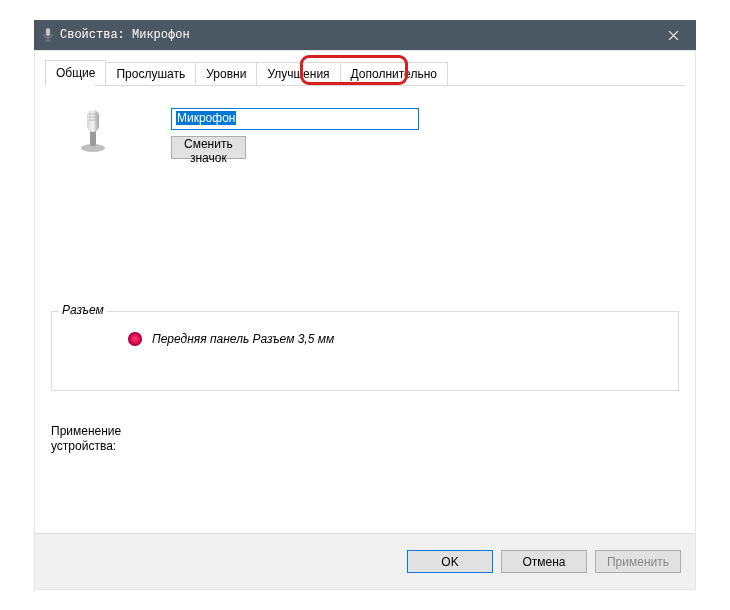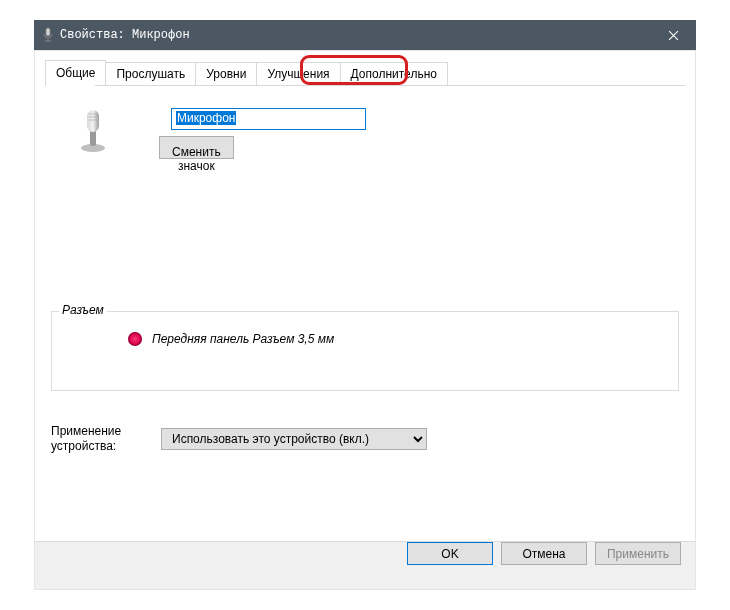--- a/index.html
+++ b/index.html
@@ -18,39 +18,39 @@
   .tab.active{background:#fff;z-index:2;padding:5px 10px 5px 10px;margin-top:-2px;text-align:right;}
   .tabline{position:absolute;left:10px;right:10px;top:34px;height:1px;background:#d9d9d9;}
   .tabline-mask{position:absolute;top:33px;height:3px;background:#fff;left:11px;width:49px;}
   
   .annot{position:absolute;border:3px solid #d61f1f;border-radius:9px;pointer-events:none;}
   
   .content{position:absolute;left:10px;right:10px;top:35px;bottom:48px;}
   
   .devrow{position:absolute;left:30px;top:22px;}
   .devicon{position:absolute;left:0;top:0;width:40px;height:40px;}
-  .namefield{position:absolute;left:96px;top:0;width:195px;height:22px;border:1px solid #0078d7;padding:2px 4px;font-size:12px;}
+  .namefield{position:absolute;left:96px;top:0;width:248px;height:22px;border:1px solid #0078d7;padding:2px 4px;font-size:12px;}
   .namefield .sel{background:#0078d7;color:#fff;padding:0 1px;}
-  .chgicon{position:absolute;left:84px;top:28px;height:23px;padding:8px 12px;background:#e1e1e1;border:1px solid #adadad;font-size:12px;cursor:pointer;}
+  .chgicon{position:absolute;left:96px;top:28px;height:23px;padding:0 12px;background:#e1e1e1;border:1px solid #adadad;font-size:12px;cursor:pointer;}
   
   .group{position:absolute;border:1px solid #dcdcdc;}
   .group .glabel{position:absolute;top:-9px;left:7px;background:#fff;padding:0 3px;font-size:12px;}
   .grp-ctrl{left:6px;right:6px;top:110px;height:58px;}
   .grp-ctrl .realtek-icon{position:absolute;left:22px;top:8px;width:24px;height:24px;}
   .grp-ctrl .ctrl-name{position:absolute;left:62px;top:6px;font-size:12px;}
   .grp-ctrl .ctrl-mfr{position:absolute;left:62px;top:24px;font-size:12px;color:#0066cc;cursor:pointer;}
   .grp-ctrl .props-btn{position:absolute;right:12px;top:6px;height:23px;width:88px;background:#e1e1e1;border:1px solid #adadad;font-size:12px;cursor:pointer;}
   .grp-jack{left:6px;right:6px;top:225px;height:80px;font-style:italic;}
   .grp-jack .jack-dot{position:absolute;left:76px;top:20px;width:14px;height:14px;border-radius:50%;background:radial-gradient(circle at 50% 50%,#ff3b6b 0%,#d4004e 55%,#5a0021 100%);box-shadow:inset 0 0 0 1px rgba(0,0,0,.2);}
   .grp-jack .jack-text{position:absolute;left:100px;top:20px;font-size:12px;}
   
   .usage-lbl{position:absolute;left:6px;top:338px;width:100px;font-size:12px;line-height:15px;}
   .usage-sel{position:absolute;left:116px;top:342px;width:266px;height:22px;border:1px solid #adadad;background:#e1e1e1;font-size:12px;padding-left:6px;cursor:pointer;}
   
-  .btnbar{position:absolute;left:0;right:0;bottom:0;height:48px;border-top:1px solid #dcdcdc;background:#f0f0f0;display:flex;justify-content:flex-end;align-items:flex-start;padding-right:14px;gap:8px;}
+  .btnbar{position:absolute;left:0;right:0;bottom:0;height:56px;border-top:1px solid #dcdcdc;background:#f0f0f0;display:flex;justify-content:flex-end;align-items:center;padding-right:14px;gap:8px;}
   .btnbar button{height:23px;width:86px;font-size:12px;border:1px solid #adadad;background:#e1e1e1;cursor:pointer;}
   .btnbar button.ok{border:1px solid #0078d7;background:#e1e1e1;}
   .btnbar button.disabled{color:#888;cursor:default;}
 </style>
 </head>
 <body>
 
 <div class="stage">
 
   <div class="titlebar">
@@ -110,23 +110,20 @@
       </div>
 
 
       <div class="group grp-jack">
         <span class="glabel">Разъем</span>
         <div class="jack-dot"></div>
         <div class="jack-text">Передняя панель Разъем 3,5 мм</div>
       </div>
 
       <div class="usage-lbl">Применение устройства:</div>
-      <select class="usage-sel">
-        <option>Использовать это устройство (вкл.)</option>
-      </select>
 
     </div>
 
     <div class="btnbar">
       <button class="ok">OK</button>
       <button>Отмена</button>
       <button class="disabled">Применить</button>
     </div>
 
   </div>

